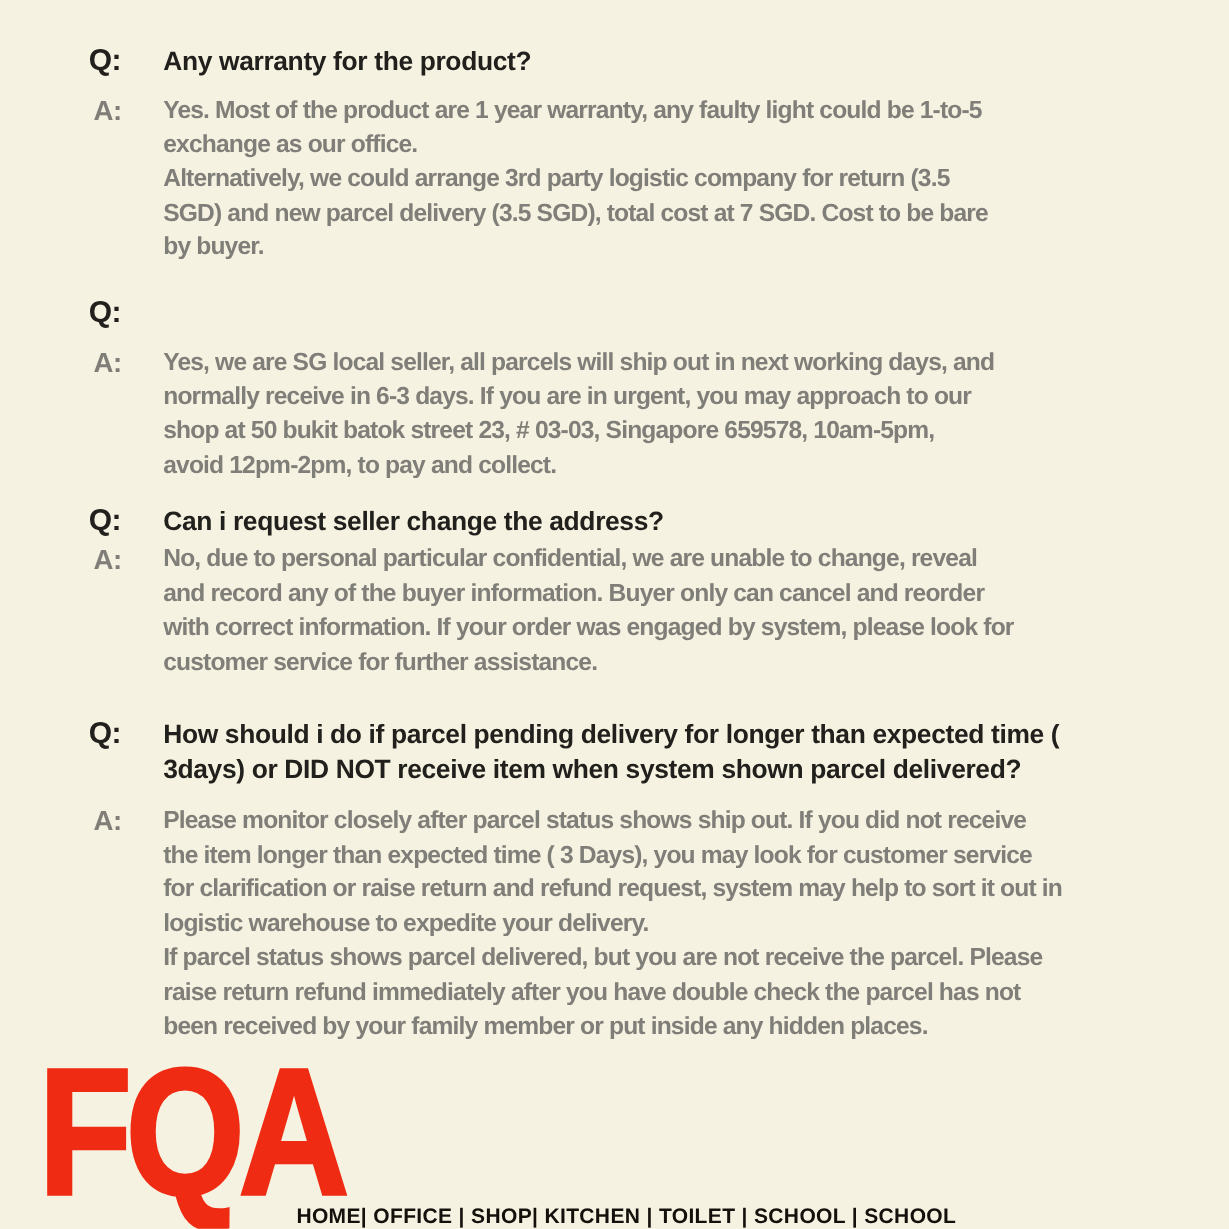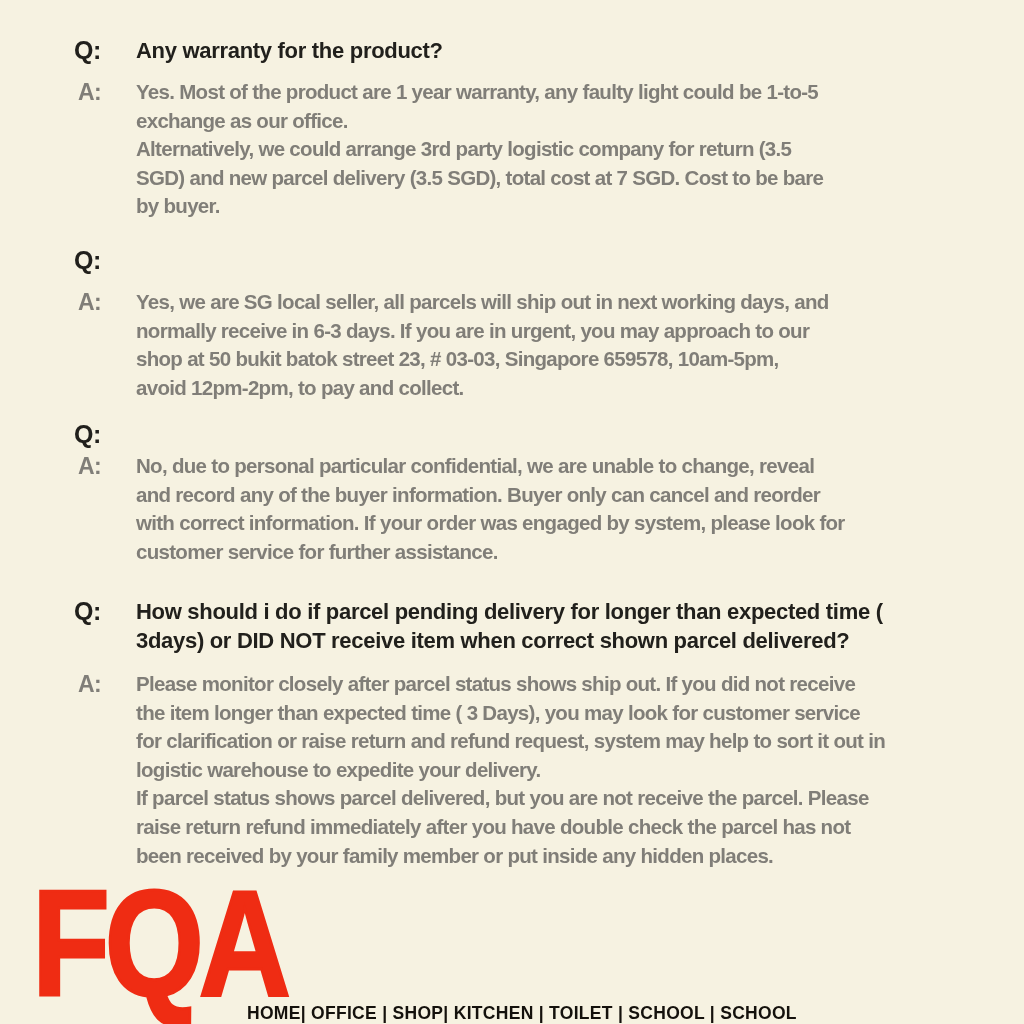--- a/index.html
+++ b/index.html
@@ -115,33 +115,34 @@
 <div class="row a-row pos-a2">
   <span class="a-label">A:</span>
   <div class="a-text">Yes, we are SG local seller, all parcels will ship out in next working days, and
 normally receive in 6-3 days. If you are in urgent, you may approach to our
 shop at 50 bukit batok street 23, # 03-03, Singapore 659578, 10am-5pm,
 avoid 12pm-2pm, to pay and collect.</div>
 </div>
 
 <div class="row q-row pos-q3">
   <span class="q-label">Q:</span>
+  <div class="q-text">Can i request seller change the address?</div>
 </div>
 <div class="row a-row pos-a3">
   <span class="a-label">A:</span>
   <div class="a-text">No, due to personal particular confidential, we are unable to change, reveal
 and record any of the buyer information. Buyer only can cancel and reorder
 with correct information. If your order was engaged by system, please look for
 customer service for further assistance.</div>
 </div>
 
 <div class="row q-row pos-q4">
   <span class="q-label">Q:</span>
   <div class="q-text">How should i do if parcel pending delivery for longer than expected time (
-3days) or DID NOT receive item when correct shown parcel delivered?</div>
+3days) or DID NOT receive item when system shown parcel delivered?</div>
 </div>
 <div class="row a-row pos-a4">
   <span class="a-label">A:</span>
   <div class="a-text">Please monitor closely after parcel status shows ship out. If you did not receive
 the item longer than expected time ( 3 Days), you may look for customer service
 for clarification or raise return and refund request, system may help to sort it out in
 logistic warehouse to expedite your delivery.
 If parcel status shows parcel delivered, but you are not receive the parcel. Please
 raise return refund immediately after you have double check the parcel has not
 been received by your family member or put inside any hidden places.</div>

